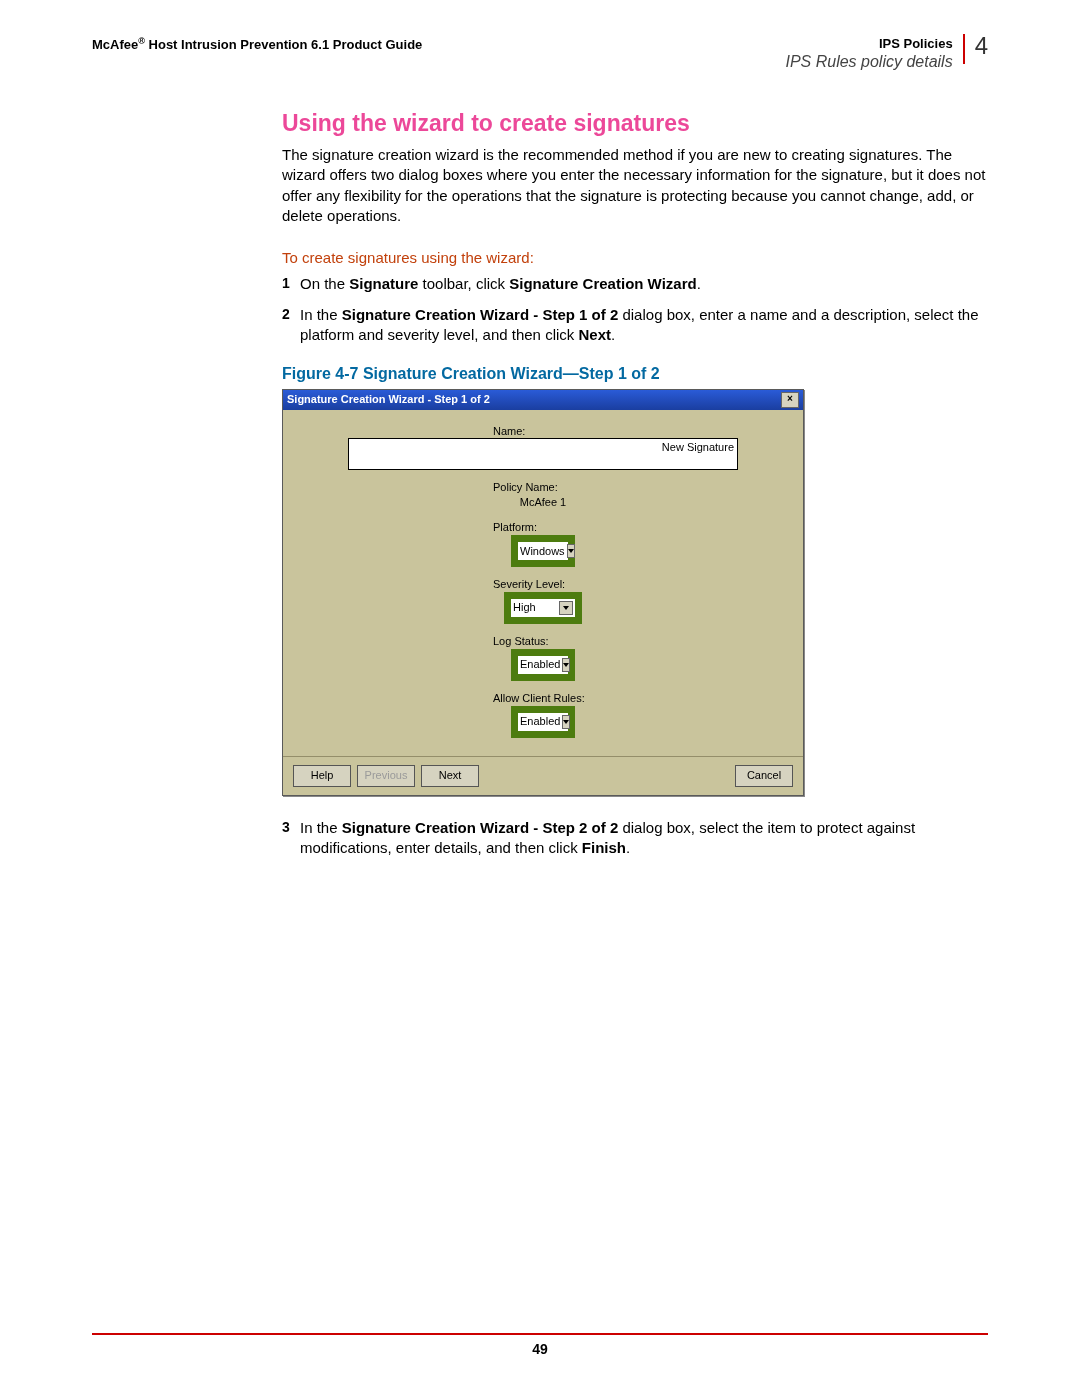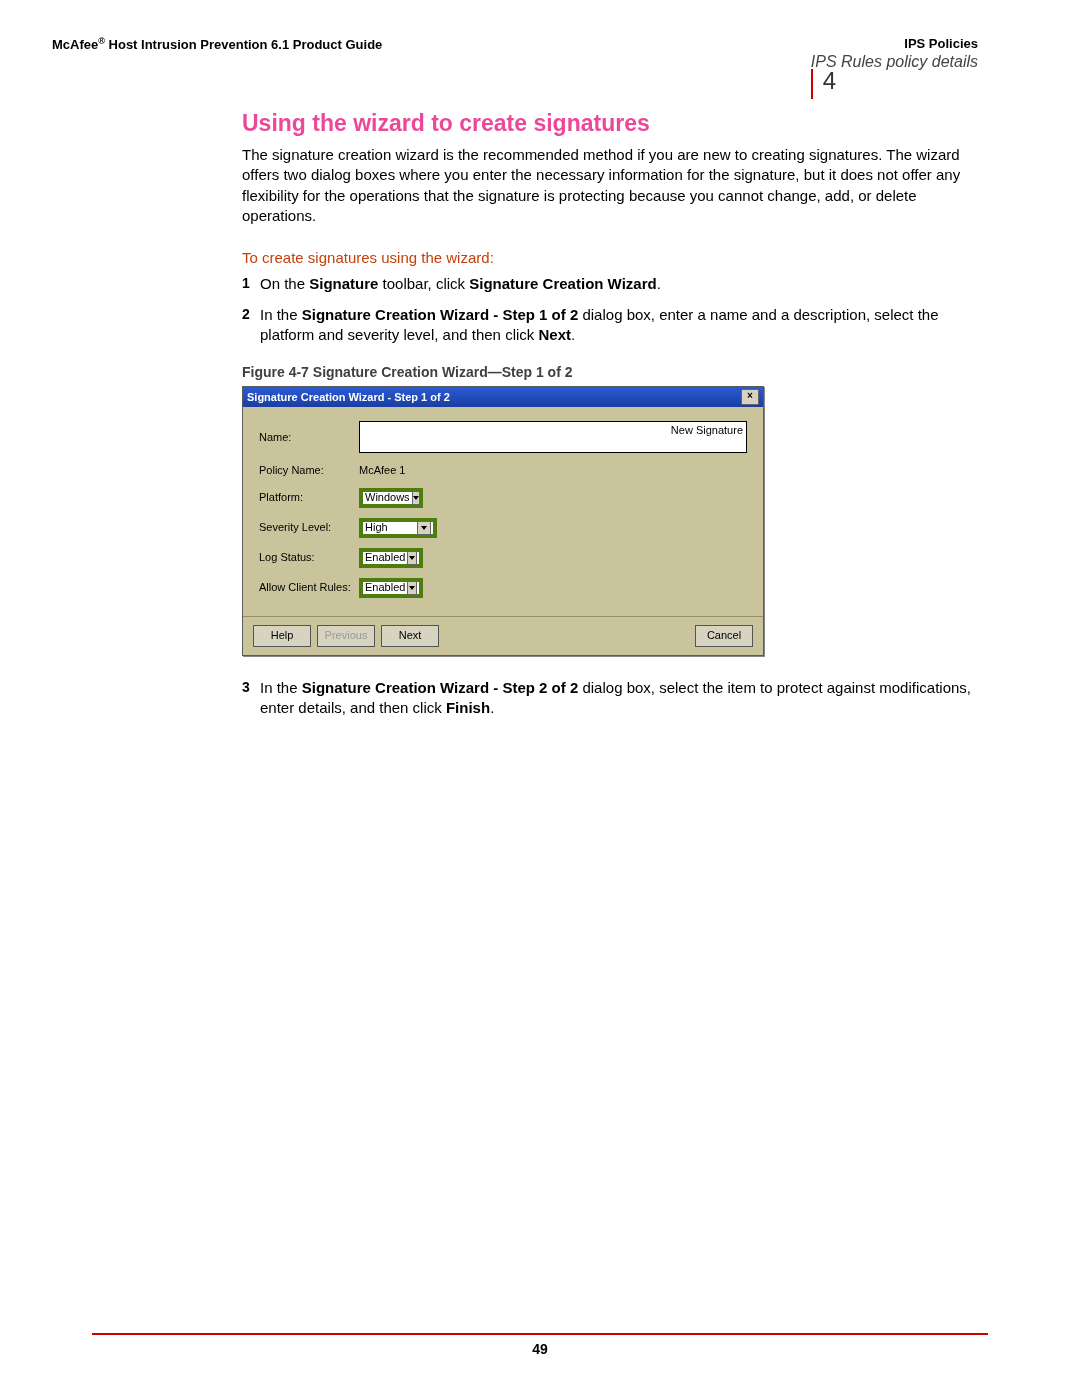--- a/index.html
+++ b/index.html
@@ -8,21 +8,21 @@
     background: #fff;
     font-family: Arial, Helvetica, sans-serif;
     color: #000;
     width: 1080px;
   }
   .page {
     width: 1080px;
     height: 1397px;
     position: relative;
     box-sizing: border-box;
-    padding: 36px 92px 0 52px;
+    padding: 36px 92px 0 92px;
   }
   
   .hdr {
     position: relative;
     height: 30px;
     border-bottom: none;
   }
   .hdr-left {
     position: absolute;
     left: 0;
@@ -34,21 +34,20 @@
     position: absolute;
     right: 0;
     top: 0;
     text-align: right;
     line-height: 1.2;
   }
   .hdr-right-row {
     display: flex;
     align-items: flex-start;
     justify-content: flex-start;
-    flex-direction: column;
   }
   .hdr-section {
     font-size: 13px;
     font-weight: bold;
     padding-right: 10px;
   }
   .hdr-sub {
     font-size: 16px;
     font-style: italic;
     color: #444;
@@ -80,23 +79,23 @@
     font-size: 23px;
     margin: 0 0 6px 0;
   }
   .sub-red {
     color: #c2410c;
     font-weight: normal;
     font-size: 15px;
     margin: 22px 0 6px 0;
   }
   .fig-caption {
-    color: #404040;
-    font-weight: bold;
-    font-size: 14px;
+    color: #0369a1;
+    font-weight: bold;
+    font-size: 16px;
     margin: 18px 0 4px 0;
   }
   ol.steps {
     list-style: none;
     padding: 0;
     margin: 0;
     counter-reset: step;
   }
   ol.steps > li {
     position: relative;
@@ -143,40 +142,41 @@
     text-align: center;
     font-weight: bold;
   }
   .dialog-body {
     padding: 14px 16px 8px 16px;
   }
   .frow {
     display: flex;
     align-items: center;
     margin-bottom: 10px;
+    flex-direction: column;
   }
   .frow label {
     width: 100px;
     font-size: 11px;
   }
   .textin {
     background: #fff;
     border: 1px solid #000;
     padding: 1px 3px;
     font-size: 11px;
     height: 32px;
     box-sizing: border-box;
   }
   .name-in { width: 390px; text-align: right; padding-right: 3px; }
   .sel {
     background: #fff;
-    border: 4px solid #4d7c0f;
+    border: 7px solid #4d7c0f;
     padding: 0 2px;
     font-size: 11px;
-    height: 20px;
+    height: 32px;
     display: inline-flex;
     align-items: center;
     box-sizing: border-box;
   }
   .sel .caret {
     width: 14px;
     height: 14px;
     margin-left: 2px;
     background: #d6d3c0;
     border: 1px solid #666;

